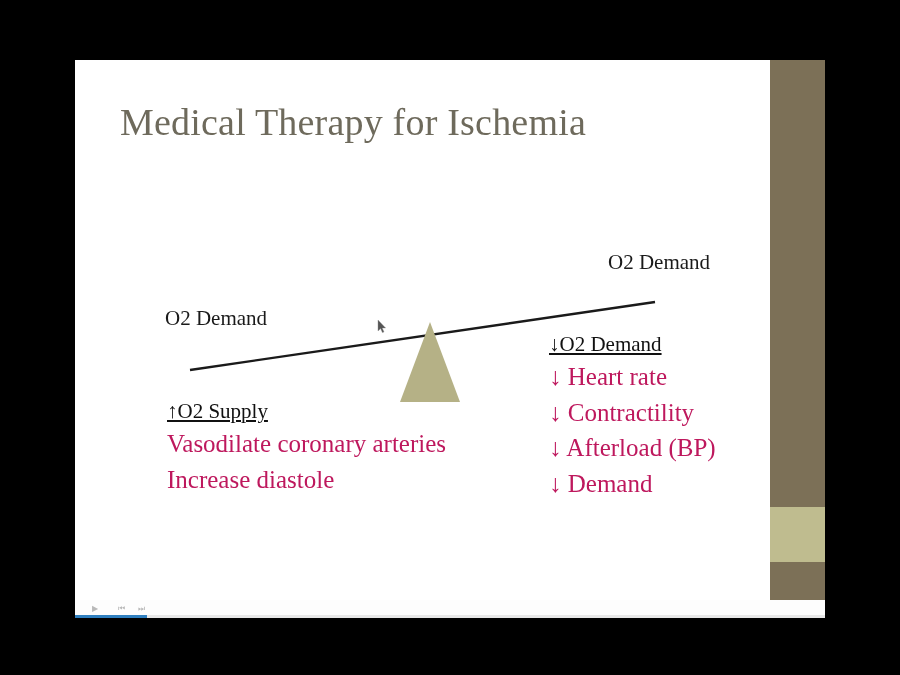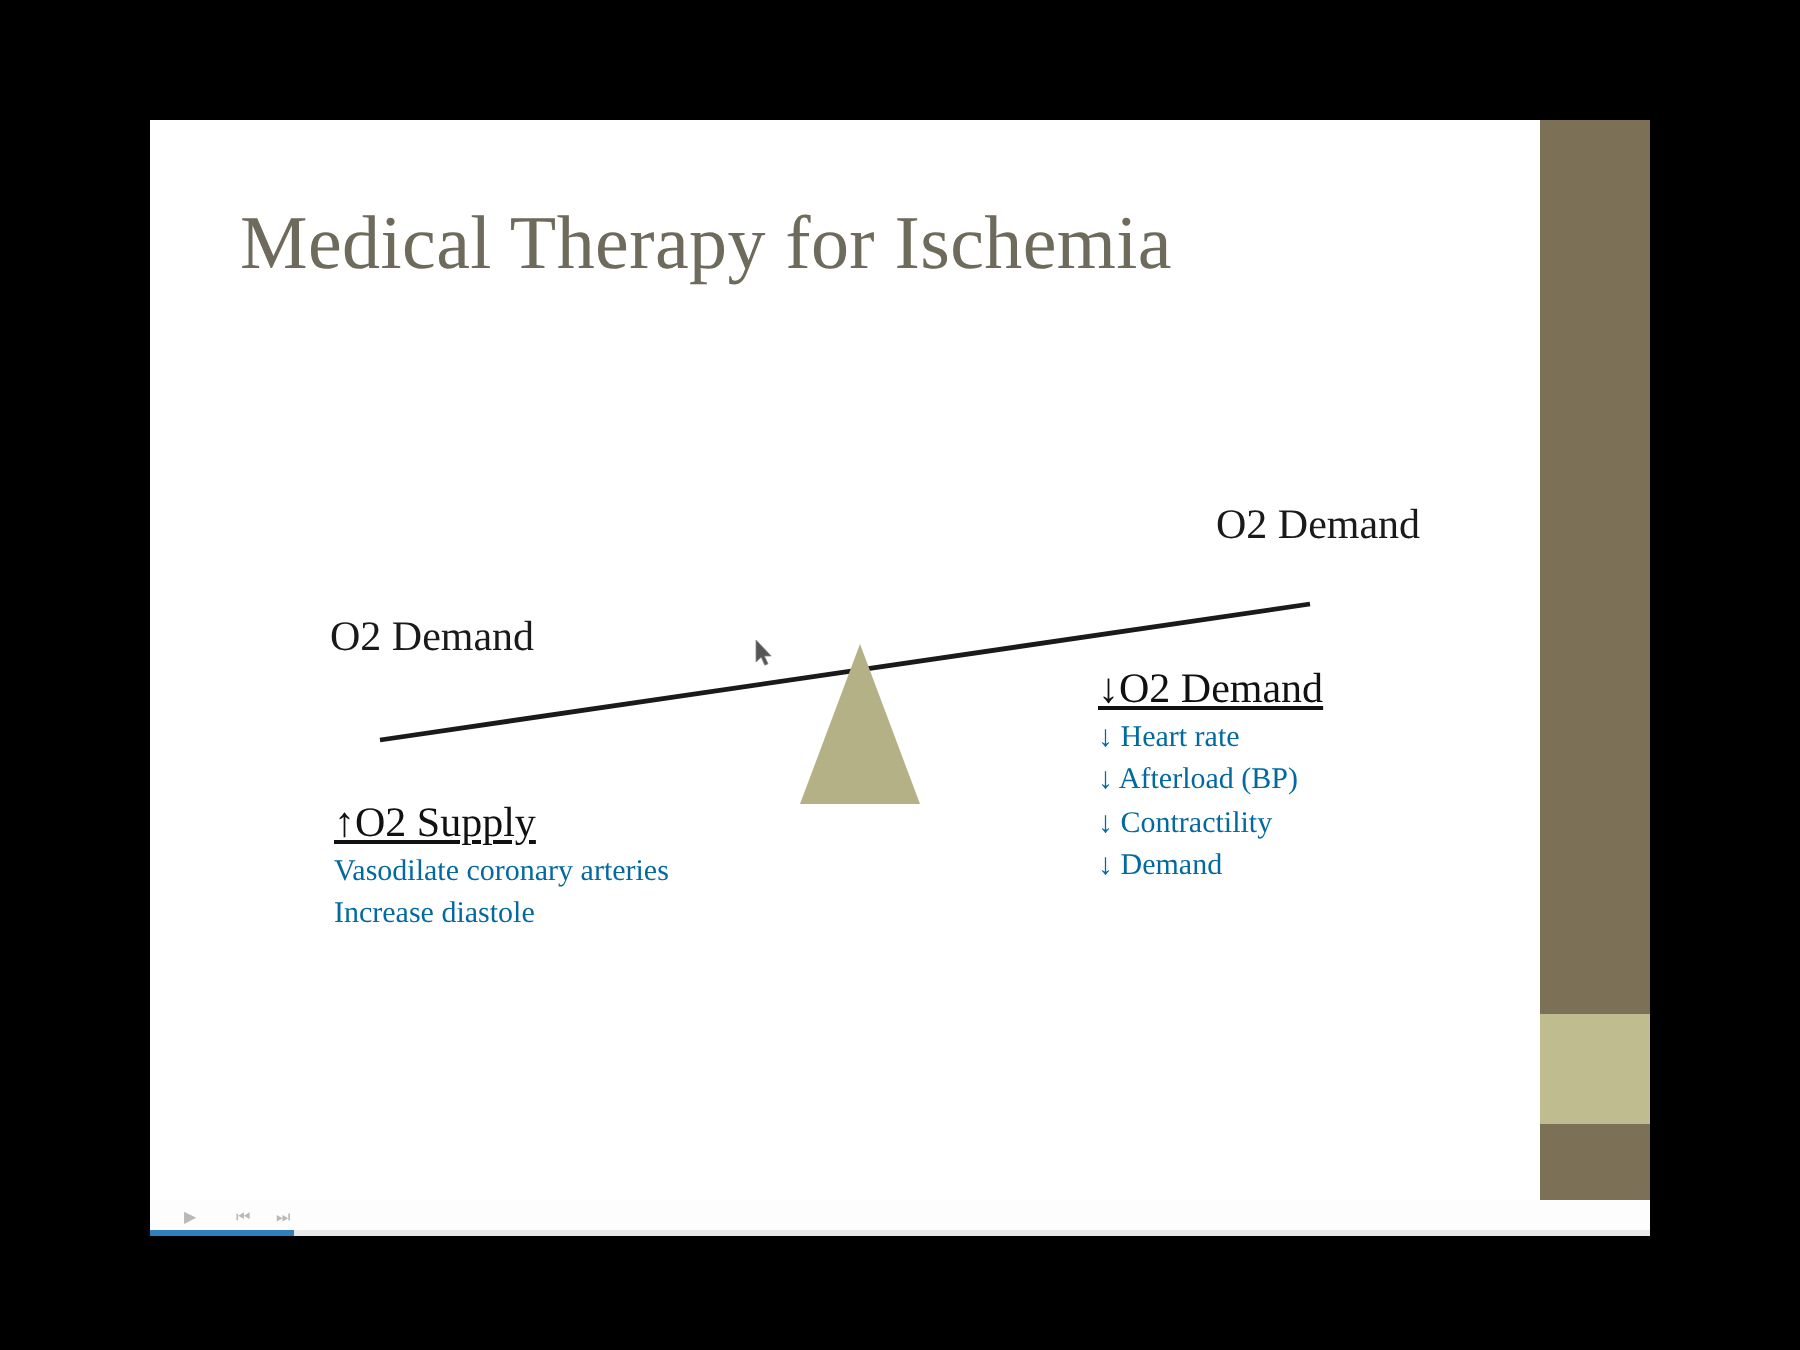--- a/index.html
+++ b/index.html
@@ -115,22 +115,22 @@
   }
 
   .head {
     font-size: 21px;
     color: #111;
     text-decoration: underline;
     margin-bottom: 2px;
     white-space: nowrap;
   }
   .line {
-    font-size: 15px;
-    color: #0369a1;
+    font-size: 25px;
+    color: #be185d;
     line-height: 1.42;
     white-space: nowrap;
   }
 
   
   .bottom-bar {
     position: absolute;
     left: 75px;
     top: 600px;
     width: 750px;
@@ -194,22 +194,22 @@
 
       <div class="col-left">
         <div class="head">↑O2 Supply</div>
         <div class="line">Vasodilate coronary arteries</div>
         <div class="line">Increase diastole</div>
       </div>
 
       <div class="col-right">
         <div class="head">↓O2 Demand</div>
         <div class="line">↓ Heart rate</div>
+        <div class="line">↓ Contractility</div>
         <div class="line">↓  Afterload (BP)</div>
-        <div class="line">↓ Contractility</div>
         <div class="line">↓  Demand</div>
       </div>
 
       <svg class="cursor" viewBox="0 0 10 14" width="10" height="14">
         <path d="M1 0 L1 11 L3.6 8.6 L5.4 12.6 L7 11.9 L5.2 8 L8.6 8 Z" fill="#555" stroke="#888" stroke-width="0.4"></path>
       </svg>
     </div>
 
     <div class="band"></div>
     <div class="band-light"></div>

